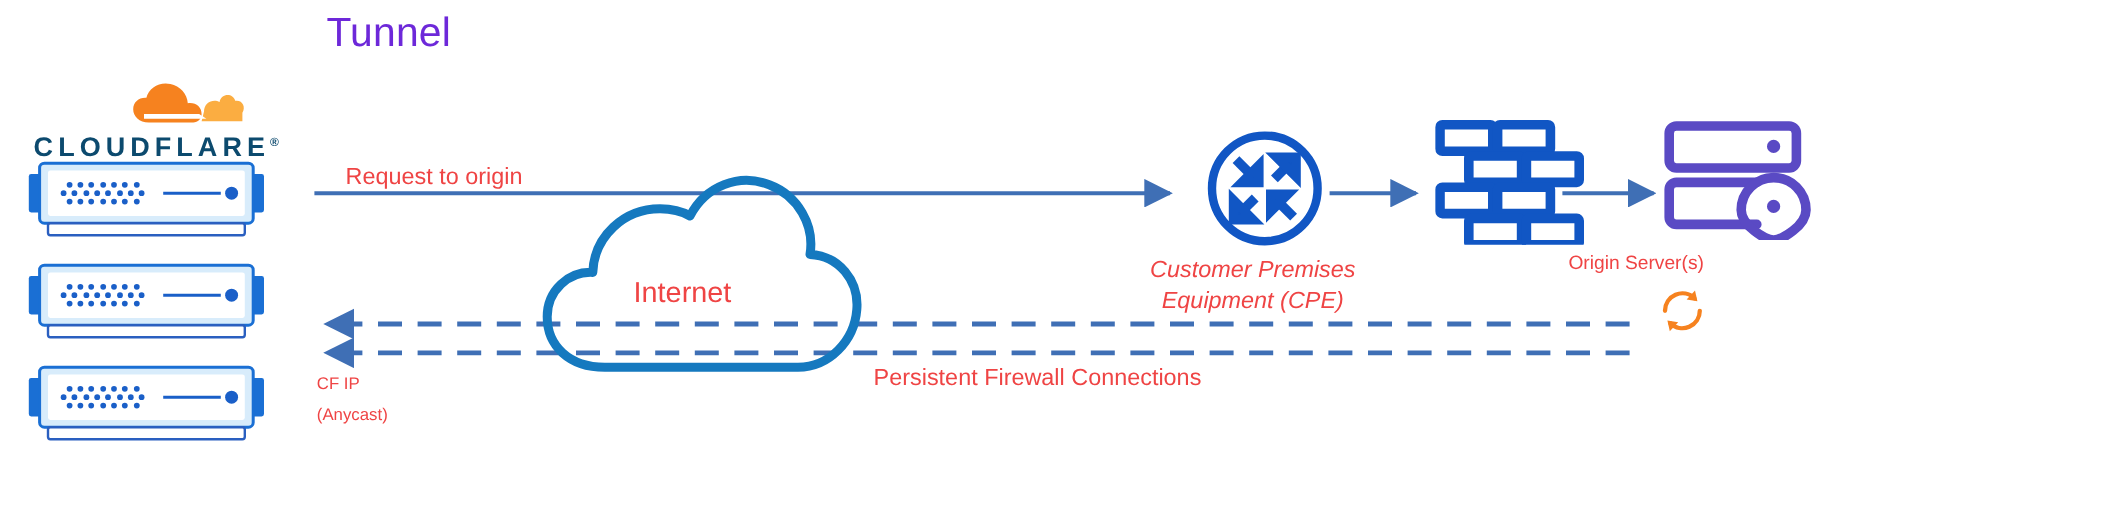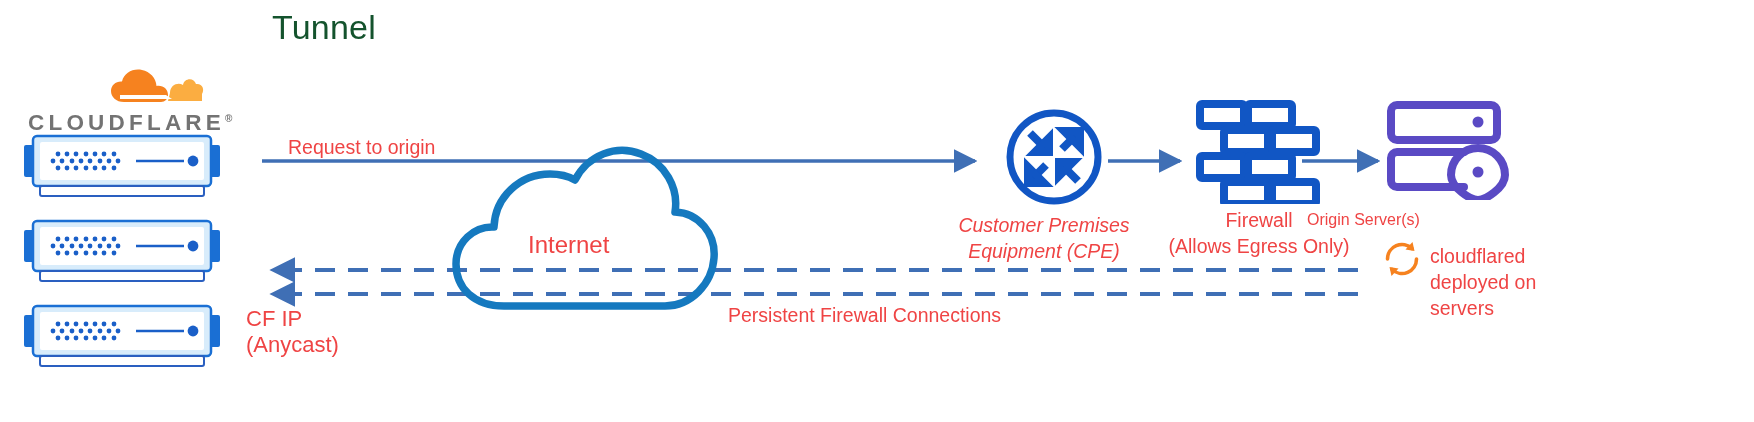--- a/index.html
+++ b/index.html
@@ -19,40 +19,40 @@
     width: 1754px;
     height: 422px;
   }
   .abs { position: absolute; }
 
   
   #diagram-title {
     left: 272px;
     top: 8px;
     font-size: 34px;
-    color: #14532d;
+    color: #6d28d9;
     letter-spacing: 0.2px;
     white-space: nowrap;
   }
 
   
   #cloudflare-logo {
     left: 28px;
     top: 72px;
     width: 200px;
     height: 62px;
   }
   #cloudflare-wordmark {
     position: absolute;
     left: 0px;
     top: 38px;
     font-size: 22.5px;
     font-weight: bold;
     letter-spacing: 4.2px;
-    color: #737373;
+    color: #0c4a6e;
     white-space: nowrap;
   }
   #cloudflare-wordmark .tm {
     font-size: 10px;
     vertical-align: super;
     letter-spacing: 0;
   }
 
   
   .server-rack { width: 200px; height: 70px; }
@@ -63,23 +63,23 @@
   
   .dlabel {
     color: #ef4444;
     font-size: 19.5px;
     line-height: 25px;
     white-space: pre-line;
   }
   #label-request-to-origin { left: 288px; top: 135px; font-size: 19.5px; }
   #label-internet { left: 528px; top: 232px; font-size: 24px; }
   #label-cf-ip {
-    left: 246px; top: 306px;
+    left: 264px; top: 306px;
     width: 150px;
-    font-size: 22px;
+    font-size: 14px;
     line-height: 26px;
   }
   #label-persistent {
     left: 728px; top: 303px;
     font-size: 19.5px;
   }
   #label-cpe {
     left: 944px; top: 212px;
     width: 200px;
     text-align: center;
@@ -349,22 +349,17 @@
   <div class="abs dlabel" id="label-internet">Internet</div>
 
   <div class="abs dlabel" id="label-cf-ip">CF IP
 (Anycast)</div>
 
   <div class="abs dlabel" id="label-persistent">Persistent Firewall Connections</div>
 
   <div class="abs dlabel" id="label-cpe">Customer Premises
 Equipment (CPE)</div>
 
-  <div class="abs dlabel" id="label-firewall">Firewall
-(Allows Egress Only)</div>
 
   <div class="abs dlabel" id="label-origin-server">Origin Server(s)</div>
 
-  <div class="abs dlabel" id="label-cloudflared">cloudflared
-deployed on
-servers</div>
 
 </div>
 
 </body></html>

